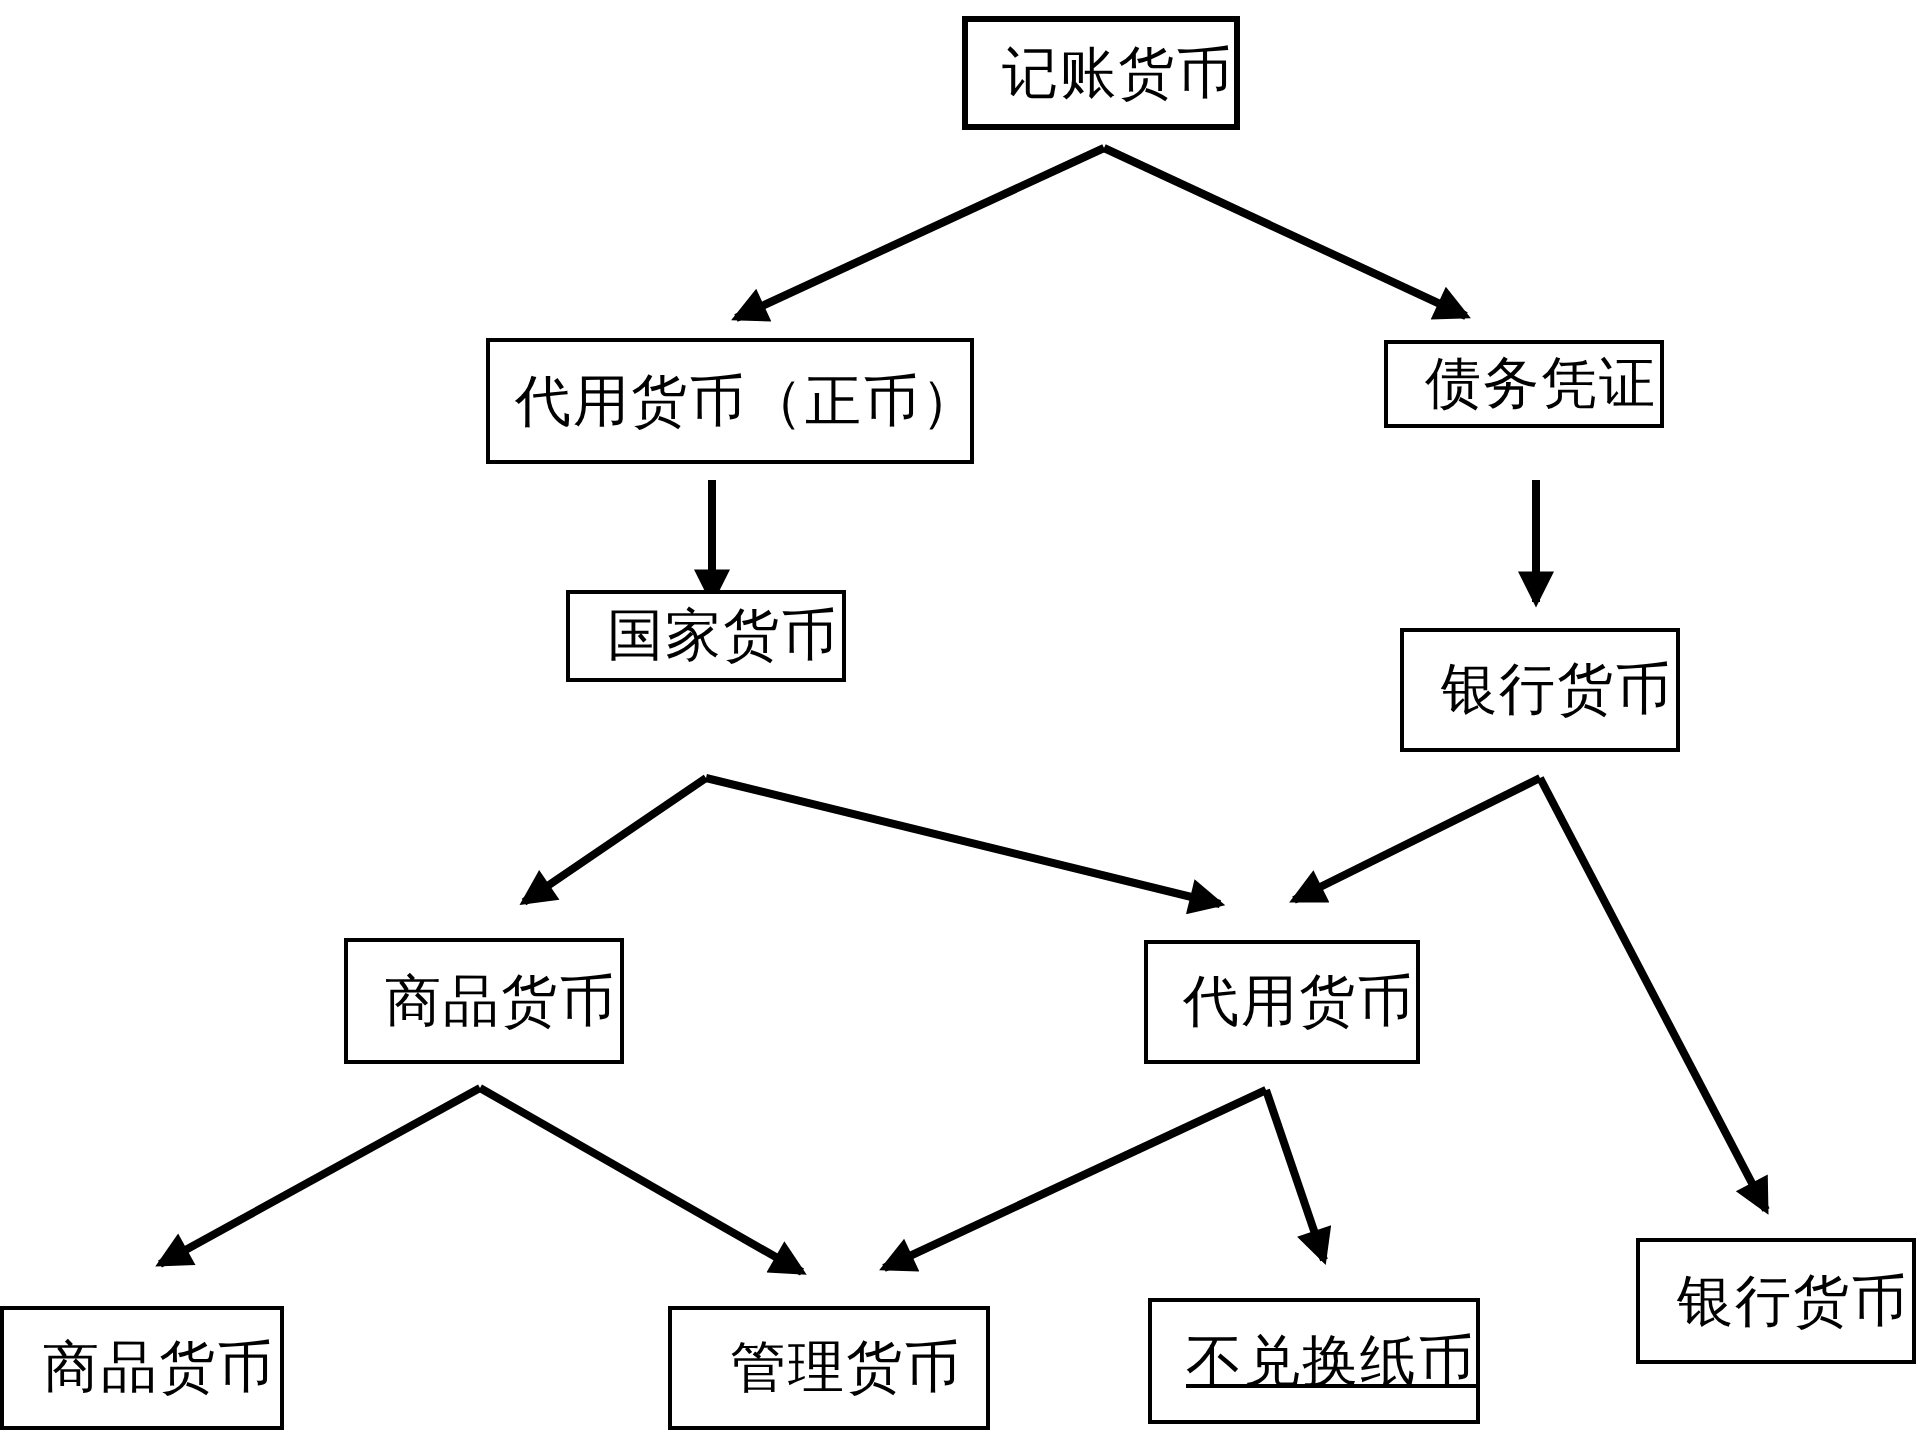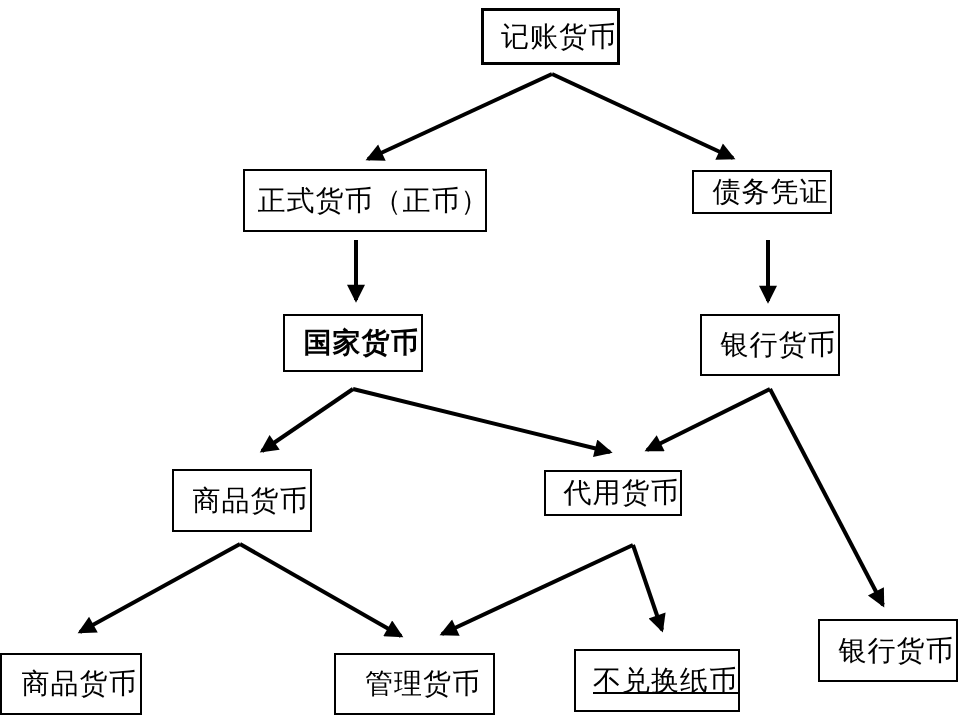--- a/index.html
+++ b/index.html
@@ -34,24 +34,24 @@
     display: flex;
     align-items: center;
     justify-content: center;
     white-space: nowrap;
     padding-left: 17px;
   }
   
   #n0  { left: 481px; top: 8px;   width: 139px; height: 57px; border-width: 3px; }
   #n1  { left: 243px; top: 169px; width: 244px; height: 63px; }
   #n2  { left: 692px; top: 170px; width: 140px; height: 44px; }
-  #n3  { left: 283px; top: 314px; width: 140px; height: 58px; font-weight: bold; }
+  #n3  { left: 283px; top: 295px; width: 140px; height: 46px; }
   #n4  { left: 700px; top: 314px; width: 140px; height: 62px; }
   #n5  { left: 172px; top: 469px; width: 140px; height: 63px; }
-  #n6  { left: 544px; top: 470px; width: 138px; height: 46px; }
+  #n6  { left: 572px; top: 470px; width: 138px; height: 62px; }
   #n7  { left: 0px;   top: 653px; width: 142px; height: 62px; }
   #n8  { left: 334px; top: 653px; width: 161px; height: 62px; }
   #n9  { left: 574px; top: 649px; width: 166px; height: 63px; text-decoration: underline; }
   #n10 { left: 818px; top: 619px; width: 140px; height: 63px; }
 </style>
 </head>
 <body>
 
 <div class="canvas">
 
@@ -71,21 +71,21 @@
         <line x1="770" y1="389" x2="647" y2="450" stroke="#000000" stroke-width="4" marker-end="url(#arrowhead)"></line>
         <line x1="770" y1="389" x2="883" y2="605" stroke="#000000" stroke-width="4" marker-end="url(#arrowhead)"></line>
         <line x1="240" y1="544" x2="80" y2="632" stroke="#000000" stroke-width="4" marker-end="url(#arrowhead)"></line>
         <line x1="240" y1="544" x2="401" y2="636" stroke="#000000" stroke-width="4" marker-end="url(#arrowhead)"></line>
         <line x1="633" y1="545" x2="442" y2="634" stroke="#000000" stroke-width="4" marker-end="url(#arrowhead)"></line>
         <line x1="633" y1="545" x2="662" y2="630" stroke="#000000" stroke-width="4" marker-end="url(#arrowhead)"></line>
       </g>
   </svg>
 
   <div class="node" id="n0">记账货币</div>
-  <div class="node" id="n1">正式货币（正币）</div>
+  <div class="node" id="n1">代用货币（正币）</div>
   <div class="node" id="n2">债务凭证</div>
   <div class="node" id="n3">国家货币</div>
   <div class="node" id="n4">银行货币</div>
   <div class="node" id="n5">商品货币</div>
   <div class="node" id="n6">代用货币</div>
   <div class="node" id="n7">商品货币</div>
   <div class="node" id="n8">管理货币</div>
   <div class="node" id="n9">不兑换纸币</div>
   <div class="node" id="n10">银行货币</div>
 

